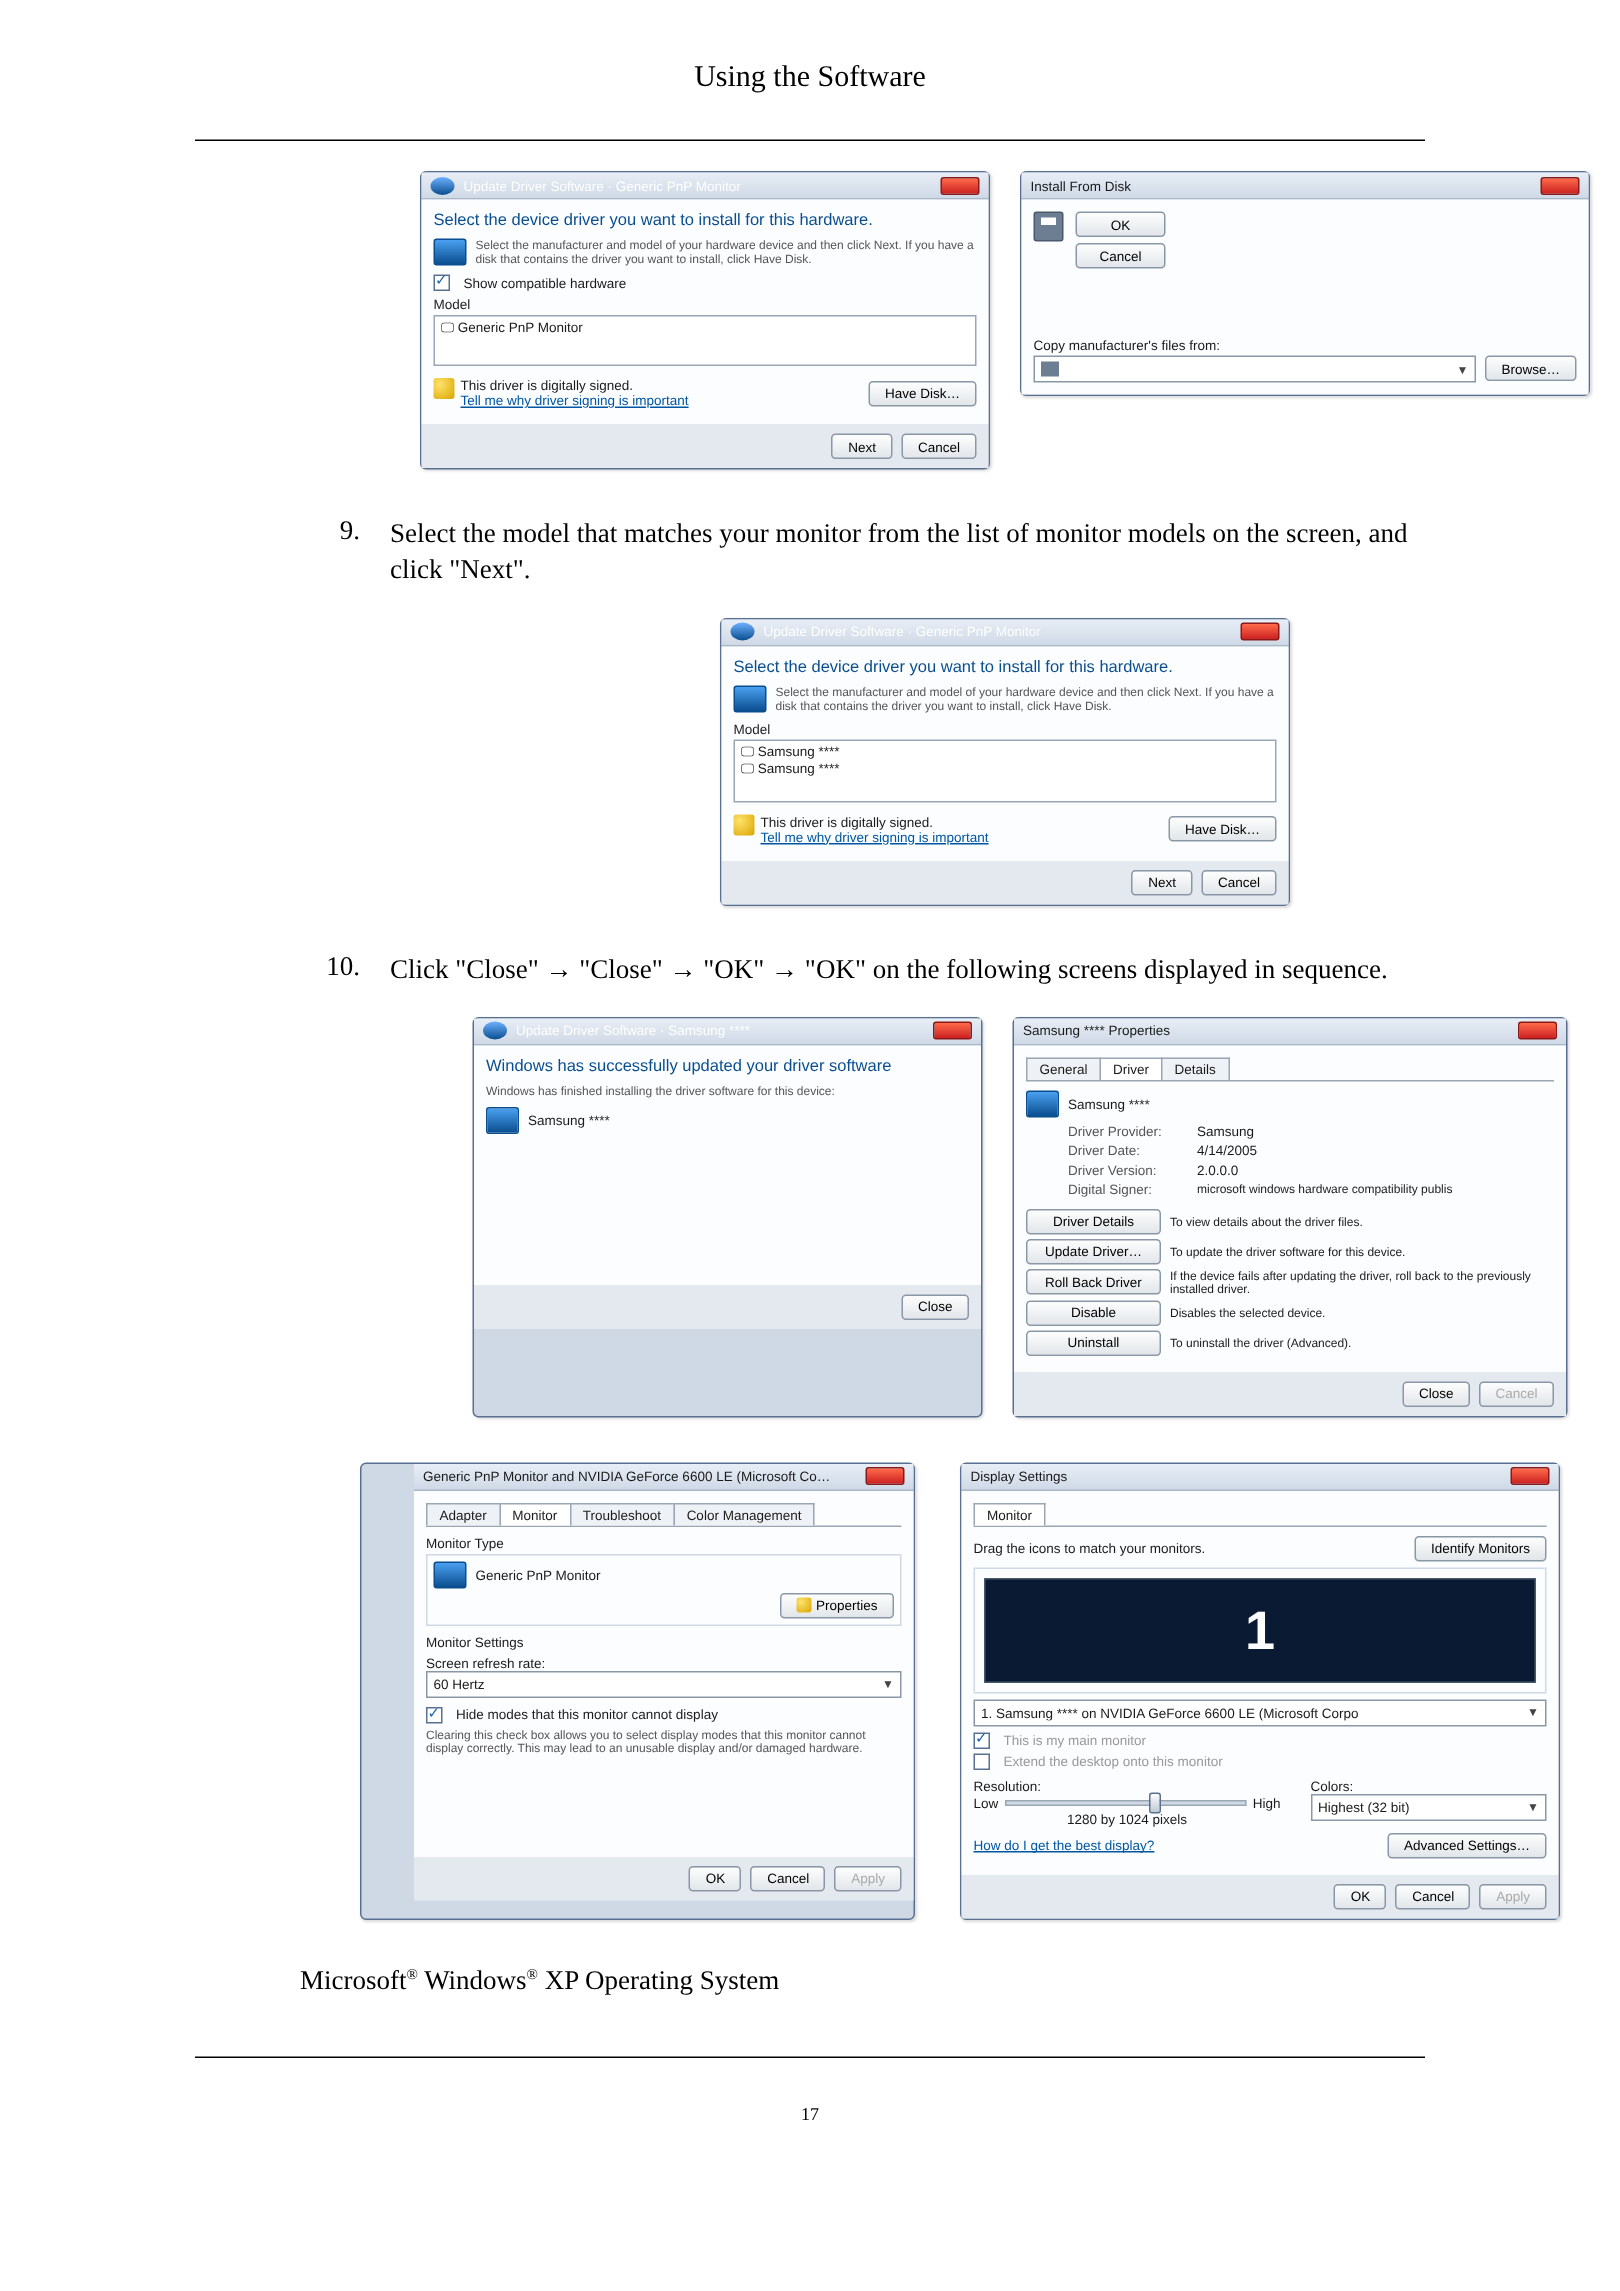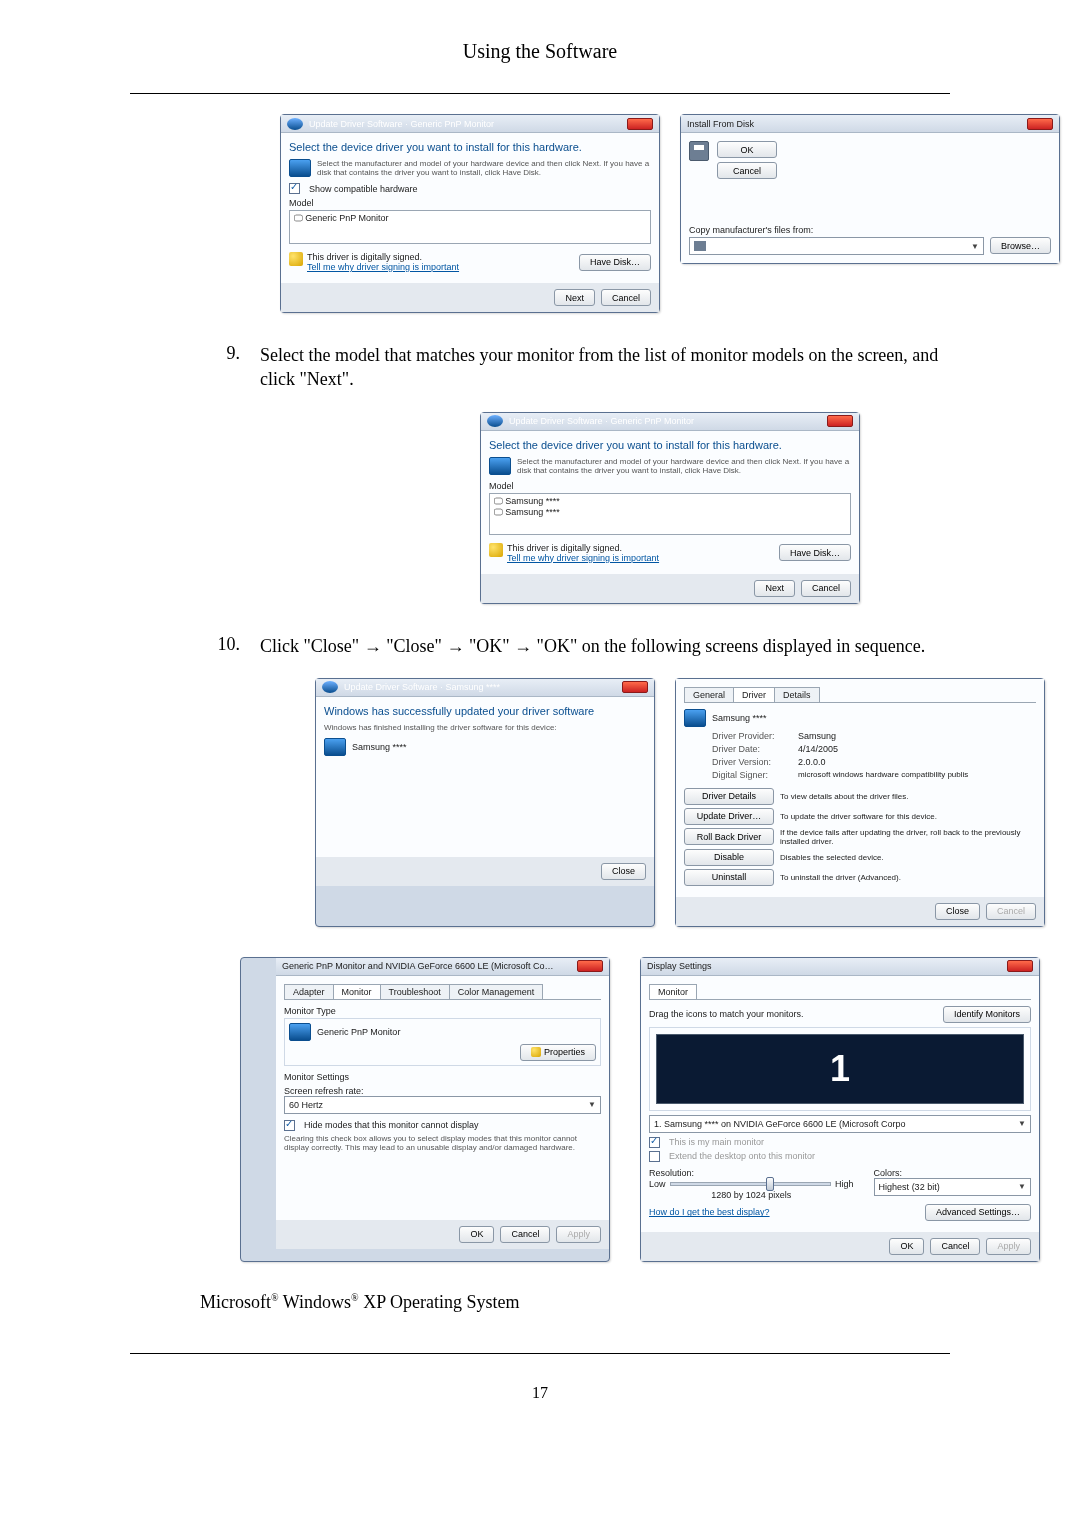--- a/index.html
+++ b/index.html
@@ -191,21 +191,21 @@
     top: -6px;
     border-radius: 2px;
   }
 
   .os-line {
     margin: 30px 130px 10px 200px;
     font-size: 18px;
   }
   .os-line sup { font-size: 10px; vertical-align: super; }
 
-  .page-num { text-align: center; font-size: 16px; margin-top: 30px; }
+  .page-num { text-align: center; font-size: 12px; margin-top: 30px; }
 
   .label-row { display:flex; gap:6px; margin-bottom:3px; align-items:center; }
   .key-col { width: 80px; color:#555; }
 </style>
 </head>
 <body>
 
 <div class="page-title">Using the Software</div>
 <div class="divider"></div>
 
@@ -335,20 +335,24 @@
         <div class="monicon"></div>
         <div>Samsung ****</div>
       </div>
     </div>
     <div class="btn-row">
       <div class="btn">Close</div>
     </div>
   </div>
 
   <div class="winvista" style="width:370px;">
+    <div class="titlebar">
+      <span>Samsung **** Properties</span>
+      <span class="closebtn"></span>
+    </div>
     <div class="body">
       <div class="tabstrip">
         <div class="tab">General</div>
         <div class="tab active">Driver</div>
         <div class="tab">Details</div>
       </div>
       <div class="label-row">
         <div class="monicon"></div>
         <div>Samsung ****</div>
       </div>

